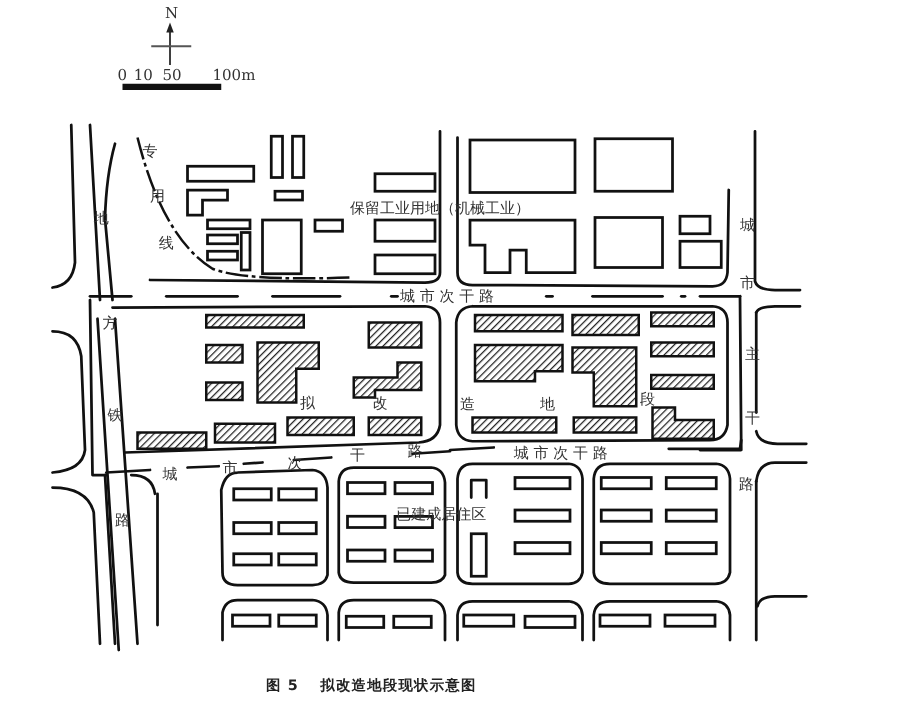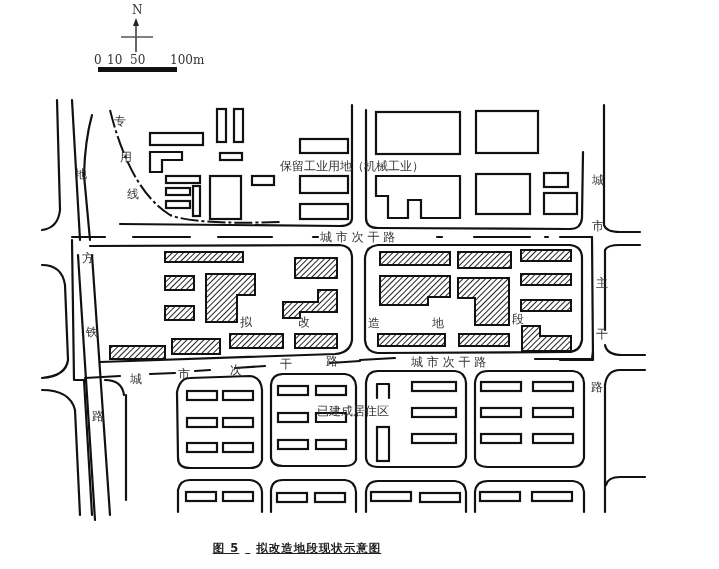--- a/index.html
+++ b/index.html
@@ -1,20 +1,20 @@
 <!DOCTYPE html>
 <html><head>
 <meta charset="utf-8">
 <style>
   html,body{margin:0;padding:0;background:#ffffff;}
   body{width:719px;height:569px;position:relative;overflow:hidden;font-family:"DejaVu Serif","Liberation Serif",serif;}
   #map{position:absolute;left:0;top:0;width:719px;height:569px;}
   .lbl{font-family:"DejaVu Serif","Liberation Serif",serif;fill:#333;font-size:12px;}
   .road-lbl{font-family:"DejaVu Serif","Liberation Serif",serif;fill:#333;font-size:12px;}
-  .caption{position:absolute;left:0;top:541px;width:594px;text-align:center;font-family:"DejaVu Sans","Liberation Sans",sans-serif;font-weight:bold;font-size:11.5px;color:#222;letter-spacing:1px;text-decoration:underline;}
+  .caption{position:absolute;left:0;top:541px;width:594px;text-align:center;font-family:"DejaVu Sans","Liberation Sans",sans-serif;font-weight:bold;font-size:11.5px;color:#222;letter-spacing:1px;}
   .caption span{margin:0 6px;}
   .ln{stroke:#111;stroke-width:2.2;fill:none;stroke-linecap:round;stroke-linejoin:round;}
   .bld{stroke:#111;stroke-width:2.2;fill:#fff;}
   .hbld{stroke:#111;stroke-width:2;fill:url(#hatch);}
 </style>
 </head>
 <body>
 
 <svg id="map" viewBox="0 0 719 569" xmlns="http://www.w3.org/2000/svg">
   <defs>

